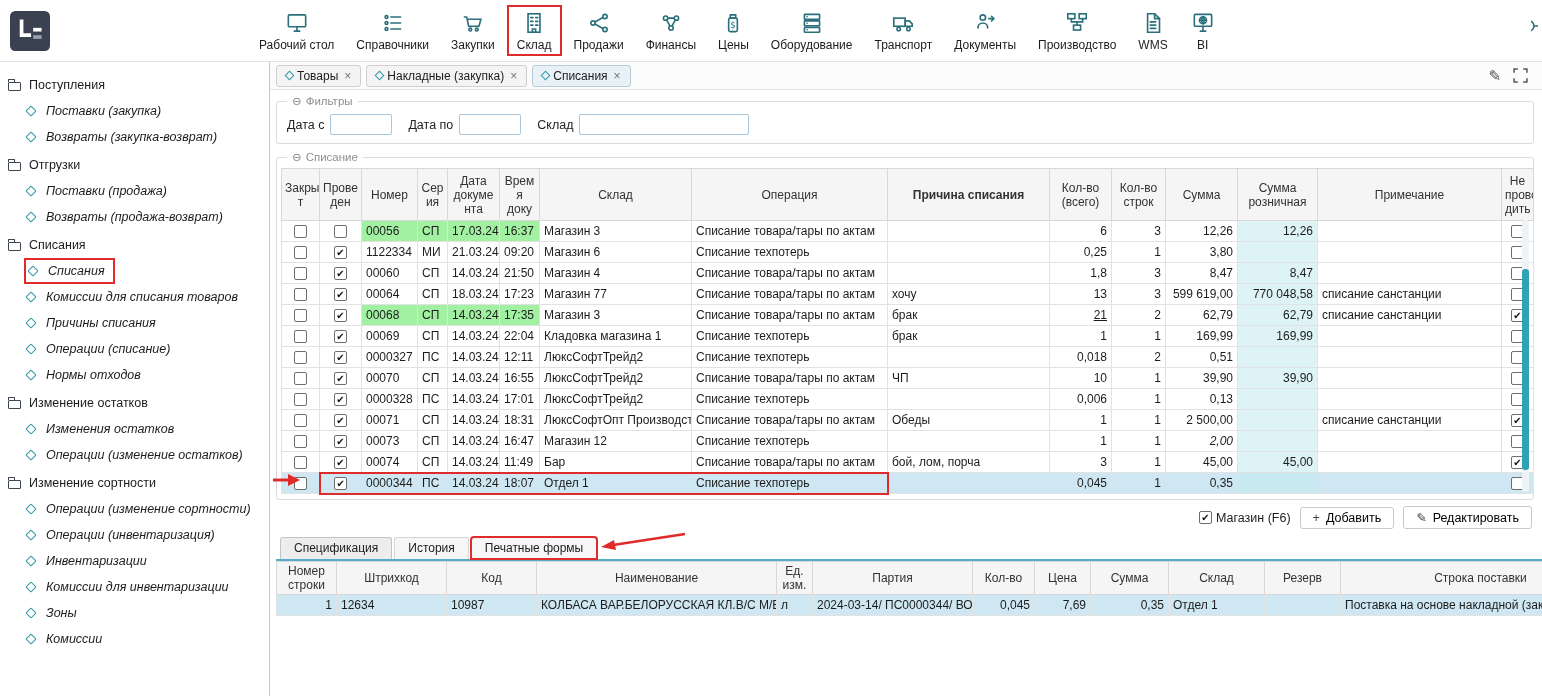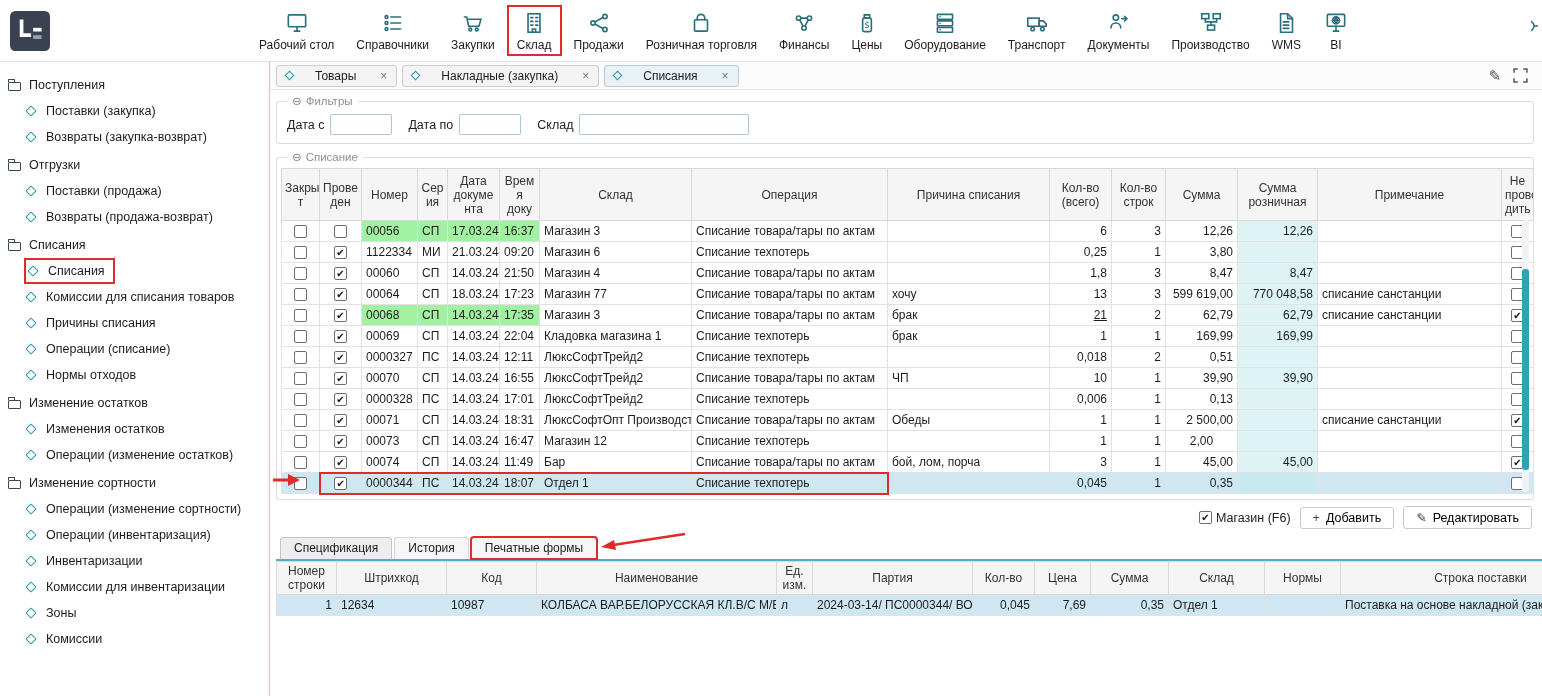--- a/index.html
+++ b/index.html
@@ -16,32 +16,32 @@
   .tb-item .tb-label { font-size:12px; color:#1c1c1c; white-space:nowrap; }
   .tb-item.annotated { outline:2px solid #e02b2b; outline-offset:-1px; }
   .edge-ic { position:absolute; right:0; top:14px; width:11px; height:32px; overflow:hidden; color:#2b6f7c; }
   .edge-ic svg { width:24px; height:24px; margin-left:-14px; }
 
   
   .body { flex:1; display:flex; min-height:0; }
   .sidebar { flex:0 0 270px; border-right:1px solid #a9d3e2; padding-top:8px; overflow:hidden; }
   .tree-item { height:26px; display:flex; align-items:center; gap:8px; font-size:12.5px; cursor:pointer; white-space:nowrap; }
   .tree-item.folder { margin-left:8px; margin-top:2px; }
-  .tree-item.leaf { margin-left:24px; }
+  .tree-item.leaf { margin-left:24px;font-style:italic; }
   .tree-item.annotated { outline:2px solid #e02b2b; outline-offset:-2px; width:fit-content; padding:0 10px 0 2px; }
   .folder .t-icon { width:13px; height:9px; border:1.4px solid #3c4653; border-radius:1px; position:relative; flex:0 0 auto; margin-top:3px; }
   .folder .t-icon::before { content:""; position:absolute; left:-1.4px; top:-4px; width:5px; height:2px; border:1.4px solid #3c4653; border-bottom:none; border-radius:1px 1px 0 0; }
   .leaf .t-icon { width:8px; height:8px; border:1.4px solid #2f9aab; transform:rotate(45deg); border-radius:1px; flex:0 0 auto; margin:0 3px; }
 
   .content { flex:1; display:flex; flex-direction:column; min-width:0; }
 
   
   .tabbar { flex:0 0 28px; display:flex; align-items:center; padding:2px 6px 2px 6px; border-bottom:1px solid #e4e4e4; background:#fcfcfc; }
   .tabs-list { display:flex; gap:5px; }
-  .tab { display:flex; align-items:center; gap:22px; border:1px solid #cfcfcf; background:#f4f4f4; padding:3px 9px; border-radius:3px; cursor:pointer; }
+  .tab { display:flex; align-items:center; gap:4px; border:1px solid #cfcfcf; background:#f4f4f4; padding:3px 9px; border-radius:3px; cursor:pointer; }
   .tab.active { background:#e7f1f6; border-color:#b6ccd8; }
   .tab .dmd { width:7px; height:7px; border:1.4px solid #2f9aab; transform:rotate(45deg); }
   .tab .x { color:#777; margin-left:2px; font-size:12px; }
   .tabbar-actions { margin-left:auto; display:flex; gap:12px; align-items:center; margin-right:8px; color:#555; }
   .tabbar-actions .pencil { font-size:15px; cursor:pointer; }
   .tabbar-actions svg { width:15px; height:15px; cursor:pointer; }
 
   
   .gb { position:relative; border:1px solid #dcdcdc; border-radius:3px; background:#fff; }
   .gb > .legend { position:absolute; top:-8px; left:10px; background:#fff; padding:0 5px; font-size:11.5px; color:#8f8f8f; display:flex; gap:4px; align-items:center; }
@@ -140,27 +140,20 @@
         <span class="tb-label">Склад</span>
       </div>
       <div class="tb-item">
         <svg viewBox="0 0 24 24" fill="none" stroke="#2b6f7c" stroke-width="1.5" stroke-linecap="round">
             <circle cx="17.5" cy="6" r="2"></circle>
             <circle cx="6.5" cy="12" r="2"></circle>
             <circle cx="17.5" cy="18" r="2"></circle>
             <path d="M8.3 11l7.2-4M8.3 13l7.2 4"></path>
           </svg>
         <span class="tb-label">Продажи</span>
-      </div>
-      <div class="tb-item">
-        <svg viewBox="0 0 24 24" fill="none" stroke="#2b6f7c" stroke-width="1.5" stroke-linecap="round">
-            <path d="M8.5 9V7.5a3.5 3.5 0 0 1 7 0V9"></path>
-            <rect x="6" y="9" width="12" height="10.5" rx="1"></rect>
-          </svg>
-        <span class="tb-label">Розничная торговля</span>
       </div>
       <div class="tb-item">
         <svg viewBox="0 0 24 24" fill="none" stroke="#2b6f7c" stroke-width="1.5" stroke-linecap="round">
             <circle cx="7" cy="7.5" r="2"></circle>
             <circle cx="17" cy="7.5" r="2"></circle>
             <circle cx="12" cy="16.5" r="2"></circle>
             <path d="M9 7.5h6M8 9.2l3 5.4M16 9.2l-3 5.4"></path>
           </svg>
         <span class="tb-label">Финансы</span>
       </div>
@@ -385,21 +378,21 @@
                 <th style="width: 30px;">Сер
 ия</th>
                 <th style="width: 52px;">Дата
 докуме
 нта</th>
                 <th style="width: 40px;">Врем
 я
 доку</th>
                 <th style="width: 152px;">Склад</th>
                 <th style="width: 196px;">Операция</th>
-                <th style="width: 162px;">Причина списания</th>
+                <th style="width: 162px; font-weight: bold;">Причина списания</th>
                 <th style="width: 62px;">Кол-во
 (всего)</th>
                 <th style="width: 54px;">Кол-во
 строк</th>
                 <th style="width: 72px;">Сумма</th>
                 <th style="width: 80px;">Сумма
 розничная</th>
                 <th style="width: 184px;">Примечание</th>
                 <th style="width: 32px;">Не
 прово
@@ -582,21 +575,21 @@
                 <td class="c"><span class="cb on">✔</span></td>
                 <td>00073</td>
                 <td>СП</td>
                 <td>14.03.24</td>
                 <td>16:47</td>
                 <td>Магазин 12</td>
                 <td>Списание техпотерь</td>
                 <td></td>
                 <td style="text-align: right;">1</td>
                 <td style="text-align: right;">1</td>
-                <td style="text-align: center;">2,00</td>
+                <td style="text-align: right; font-style: italic;">2,00</td>
                 <td class="hl" style="text-align: right;"></td>
                 <td></td>
                 <td class="c"><span class="cb"></span></td>
               </tr>
               <tr>
                 <td class="c"><span class="cb"></span></td>
                 <td class="c"><span class="cb on">✔</span></td>
                 <td>00074</td>
                 <td>СП</td>
                 <td>14.03.24</td>
@@ -694,21 +687,21 @@
                 <th style="width: 110px;">Штрихкод</th>
                 <th style="width: 90px;">Код</th>
                 <th style="width: 240px;">Наименование</th>
                 <th style="width: 36px;">Ед.
 изм.</th>
                 <th style="width: 160px;">Партия</th>
                 <th style="width: 62px;">Кол-во</th>
                 <th style="width: 56px;">Цена</th>
                 <th style="width: 78px;">Сумма</th>
                 <th style="width: 96px;">Склад</th>
-                <th style="width: 76px;">Нормы</th>
+                <th style="width: 76px;">Резерв</th>
                 <th style="width: 280px;">Строка поставки</th>
               </tr>
             </thead>
           <tbody>
               <tr class="selected">
                 <td style="text-align: right;">1</td>
                 <td>12634</td>
                 <td>10987</td>
                 <td>КОЛБАСА ВАР.БЕЛОРУССКАЯ КЛ.В/С М/Б</td>
                 <td>л</td>

